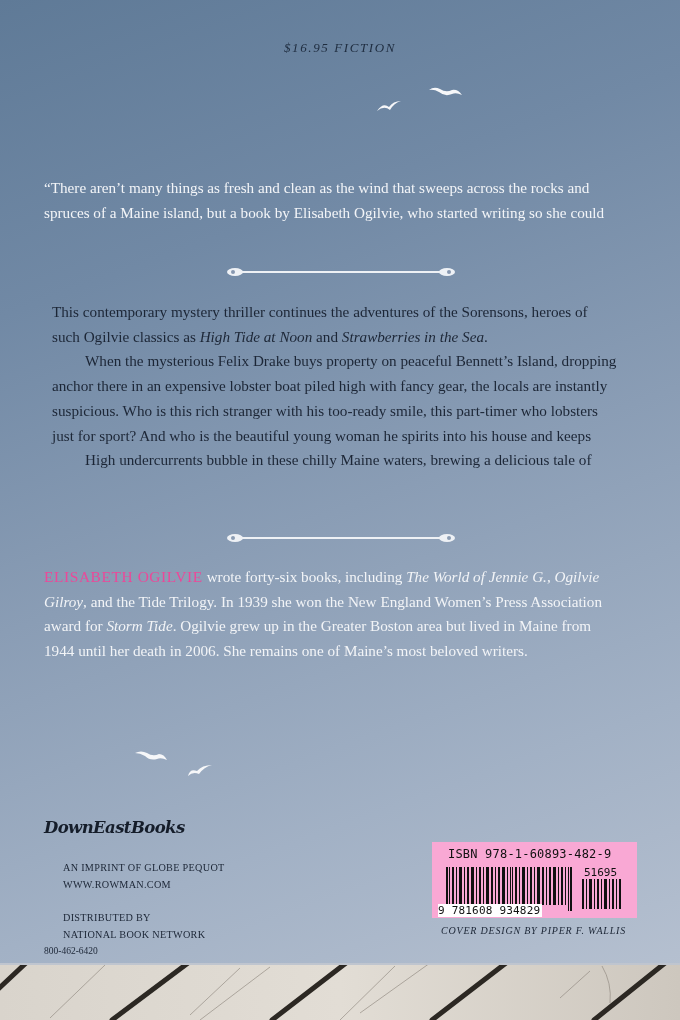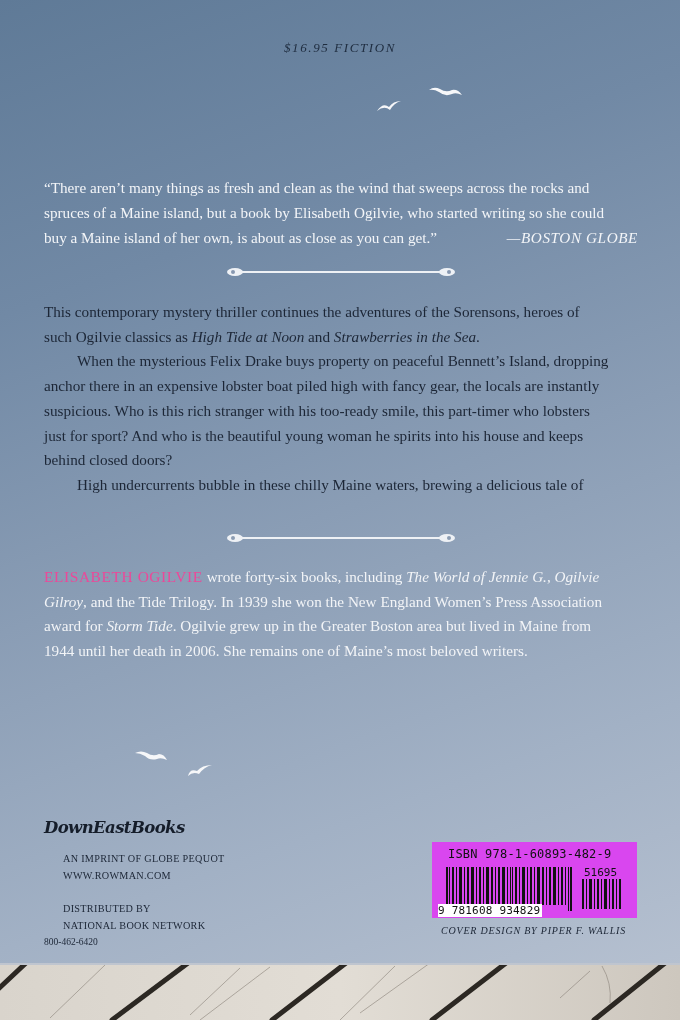--- a/index.html
+++ b/index.html
@@ -31,48 +31,48 @@
   .quote .line { display: block; white-space: nowrap; }
 
   .divider { position: absolute; left: 225px; width: 232px; height: 12px; }
   .divider svg { display: block; }
 
   .blurb {
     position: absolute; left: 44px; top: 300px; width: 600px;
     font-family: "Liberation Serif", serif; font-size: 15.2px; line-height: 24.7px;
     color: #1c2636;
   }
-  .blurb .line { display: block; white-space: nowrap; }
+  .blurb .line { display: block; white-space: nowrap; margin-left: 8px; }
   .blurb .indent { padding-left: 33px; }
   .blurb i { font-style: italic; }
 
   .bio {
     position: absolute; left: 44px; top: 565px; width: 600px;
     font-family: "Liberation Serif", serif; font-size: 15.2px; line-height: 24.7px;
     color: #f2f4f7;
   }
   .bio .line { display: block; white-space: nowrap; }
   .bio .name { color: #ec4899; letter-spacing: 0.6px; font-size: 15.4px; }
   .bio i { font-style: italic; }
 
   .publisher {
     position: absolute; left: 44px; top: 818px; width: 220px;
     color: #1c2636; font-family: "Liberation Serif", serif;
   }
   .logo {
     font-family: "DejaVu Serif", serif; font-weight: bold; font-style: italic;
-    font-size: 16.5px; letter-spacing: -0.6px; color: #151d2a; margin-bottom: 14px;
+    font-size: 16.5px; letter-spacing: -0.6px; color: #151d2a; margin-bottom: 23px;
   }
   .pub-line { font-size: 10.2px; letter-spacing: 0.3px; line-height: 16.5px; display: block; margin-left: 19px; }
   .pub-gap { height: 17px; }
   .phone { font-size: 9.5px; line-height: 16px; display: block; }
 
   .barcode-box {
     position: absolute; left: 432px; top: 842px; width: 205px; height: 76px;
-    background: #d946ef;
+    background: #f9a8d4;
   }
   .isbn-text {
     position: absolute; left: 16px; top: 5px;
     font-family: "DejaVu Sans Mono", "Liberation Mono", monospace; font-size: 12px;
     letter-spacing: 0.2px; color: #111;
   }
   .bars { position: absolute; left: 14px; top: 25px; }
   .price-code {
     position: absolute; left: 152px; top: 24px;
     font-family: "DejaVu Sans Mono", monospace; font-size: 11px; color: #111;
@@ -108,24 +108,20 @@
   </div>
   <div class="gull" style="left:428px;top:86px;">
     <svg width="36" height="14" viewBox="0 0 36 14">
         <path d="M1 4 Q6 0 12 3 Q18 7 24 4 Q30 3 34 9 Q28 6 24 8 Q17 11 11 6 Q6 3 1 4Z" fill="#f6f7f9"></path>
       </svg>
   </div>
 
   <div class="quote">
     <span class="line">“There aren’t many things as fresh and clean as the wind that sweeps across the rocks and</span>
     <span class="line">spruces of a Maine island, but a book by Elisabeth Ogilvie, who started writing so she could</span>
-    <span class="line">
-      <span>buy a Maine island of her own, is about as close as you can get.”</span>
-      <span class="src">—BOSTON GLOBE</span>
-    </span>
   </div>
 
   <div class="divider" style="top:266px;">
     <svg width="232" height="12" viewBox="0 0 232 12">
       <rect x="14" y="5" width="204" height="2" fill="#eef1f5"></rect>
       <ellipse cx="10" cy="6" rx="8" ry="4" fill="#eef1f5"></ellipse>
       <ellipse cx="222" cy="6" rx="8" ry="4" fill="#eef1f5"></ellipse>
       <circle cx="8" cy="6" r="2" fill="#8798b0"></circle>
       <circle cx="224" cy="6" r="2" fill="#8798b0"></circle>
     </svg>
@@ -133,21 +129,20 @@
 
   <div class="blurb">
     <span class="line">This contemporary mystery thriller continues the adventures of the Sorensons, heroes of</span>
     <span class="line">
       <span>such Ogilvie classics as </span><i>High Tide at Noon</i><span> and </span><i>Strawberries in the Sea</i><span>.</span>
     </span>
     <span class="line indent">When the mysterious Felix Drake buys property on peaceful Bennett’s Island, dropping</span>
     <span class="line">anchor there in an expensive lobster boat piled high with fancy gear, the locals are instantly</span>
     <span class="line">suspicious. Who is this rich stranger with his too-ready smile, this part-timer who lobsters</span>
     <span class="line">just for sport? And who is the beautiful young woman he spirits into his house and keeps</span>
-    <span class="line">behind closed doors?</span>
     <span class="line indent">High undercurrents bubble in these chilly Maine waters, brewing a delicious tale of</span>
   </div>
 
   <div class="divider" style="top:532px;">
     <svg width="232" height="12" viewBox="0 0 232 12">
       <rect x="14" y="5" width="204" height="2" fill="#eef1f5"></rect>
       <ellipse cx="10" cy="6" rx="8" ry="4" fill="#eef1f5"></ellipse>
       <ellipse cx="222" cy="6" rx="8" ry="4" fill="#eef1f5"></ellipse>
       <circle cx="8" cy="6" r="2" fill="#8b9cb3"></circle>
       <circle cx="224" cy="6" r="2" fill="#8b9cb3"></circle>

